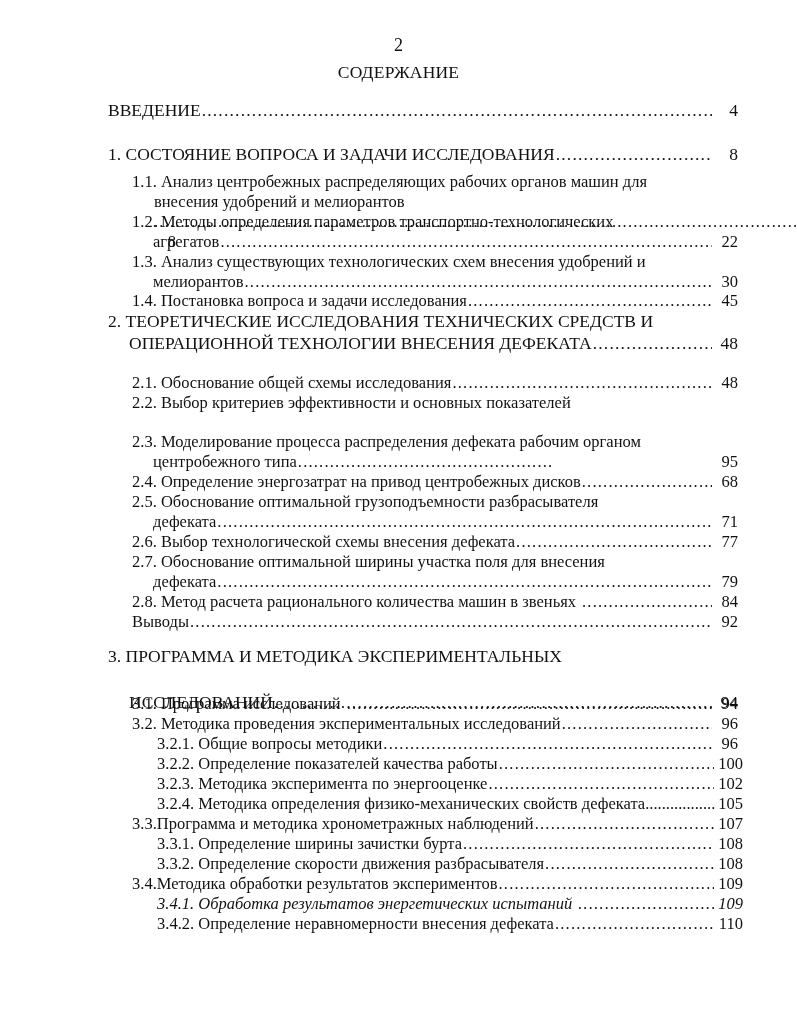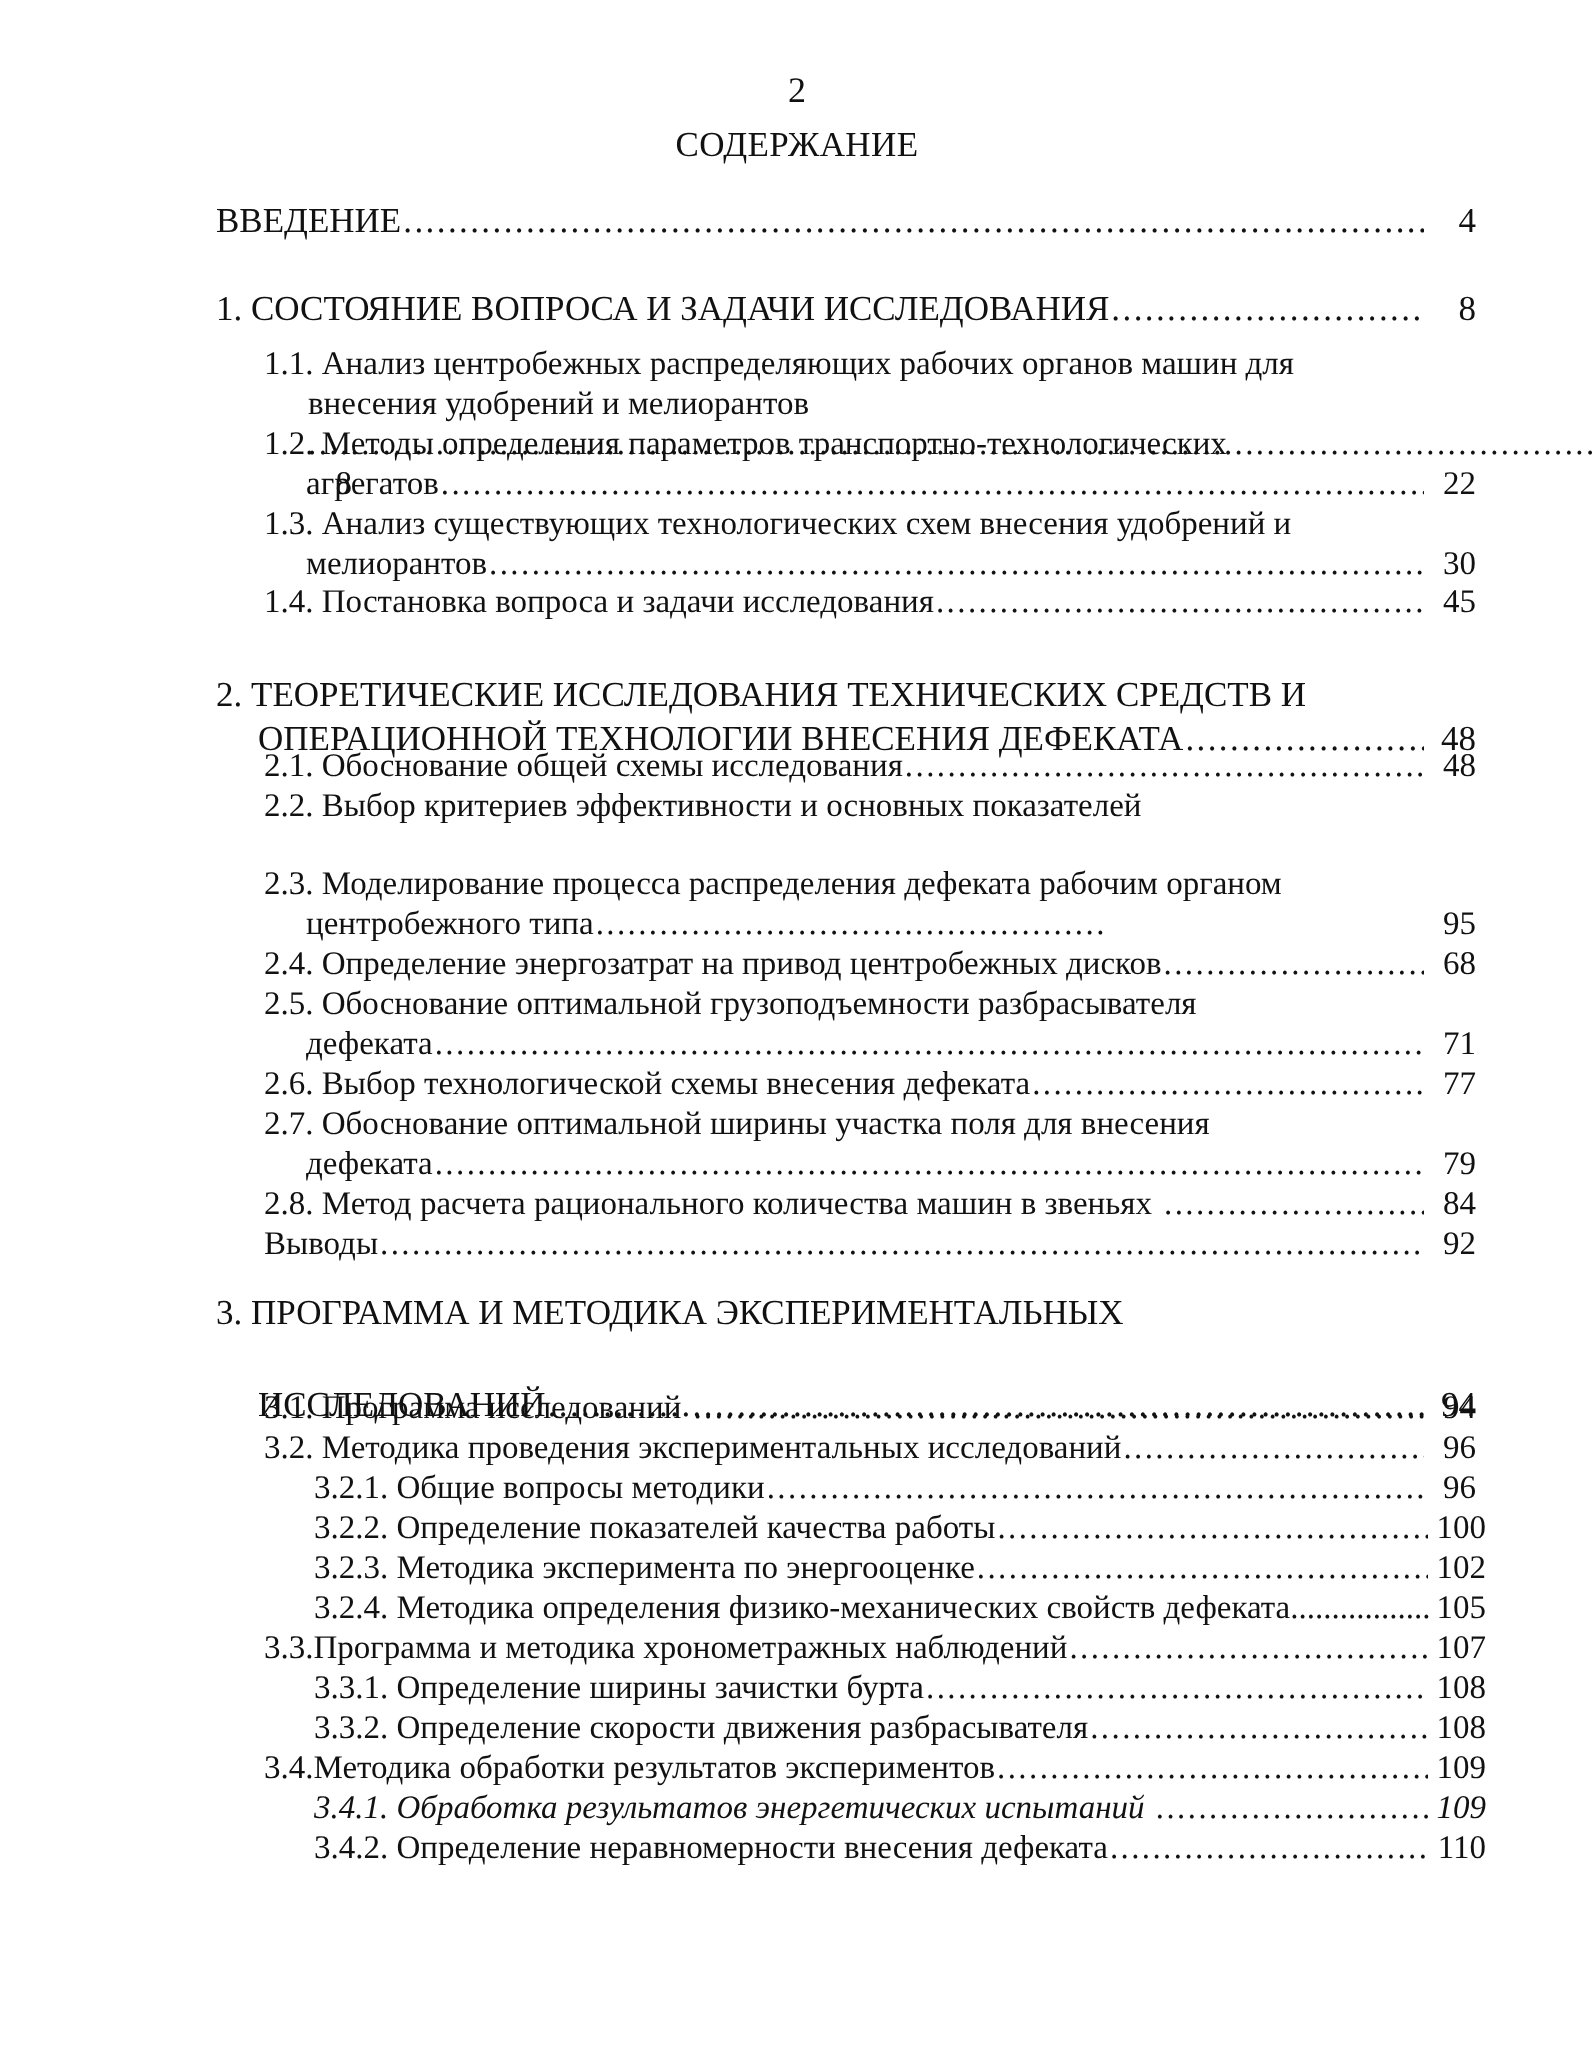--- a/index.html
+++ b/index.html
@@ -122,21 +122,21 @@
     </div>
 
     <div class="entry" style="left:132px; width:606px; top:291px;">
       <div class="line">
           <span class="text">1.4. Постановка вопроса и задачи исследования</span>
           <span class="dots"></span>
           <span class="pg">45</span>
         </div>
     </div>
 
-    <div class="entry chapter" style="left:108px; width:630px; top:336px;">
+    <div class="entry chapter" style="left:108px; width:630px; top:310px;">
       <span class="first-line">2. ТЕОРЕТИЧЕСКИЕ ИССЛЕДОВАНИЯ ТЕХНИЧЕСКИХ СРЕДСТВ И</span>
       <div class="line" style="padding-left:21px;">
           <span class="text">ОПЕРАЦИОННОЙ ТЕХНОЛОГИИ ВНЕСЕНИЯ ДЕФЕКАТА</span>
           <span class="dots"></span>
           <span class="pg">48</span>
         </div>
     </div>
 
     <div class="entry" style="left:132px; width:606px; top:373px;">
       <div class="line">

